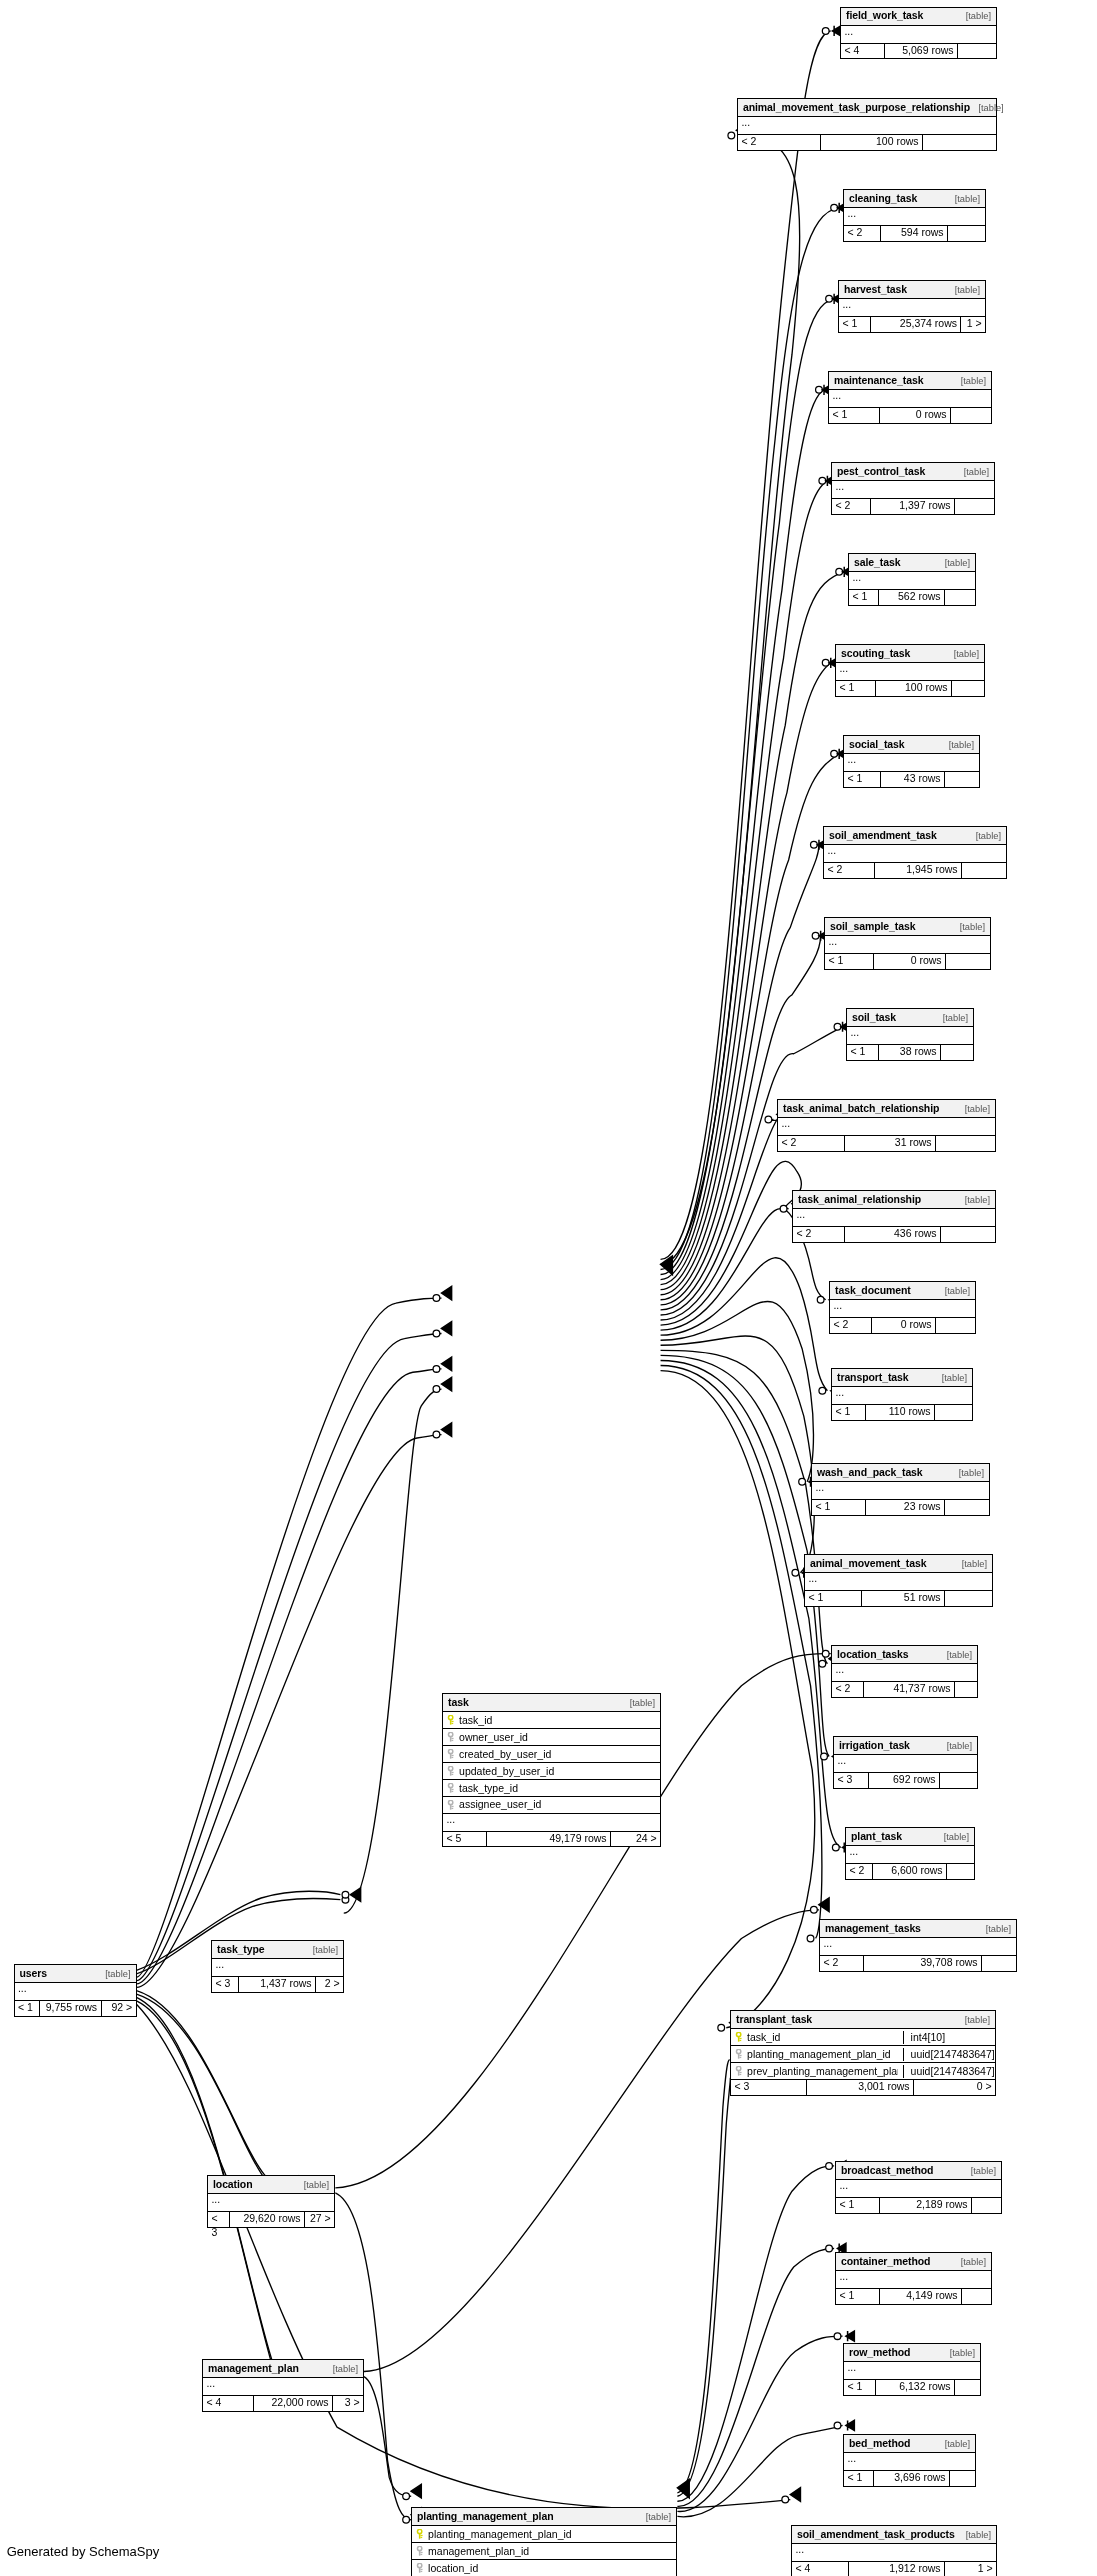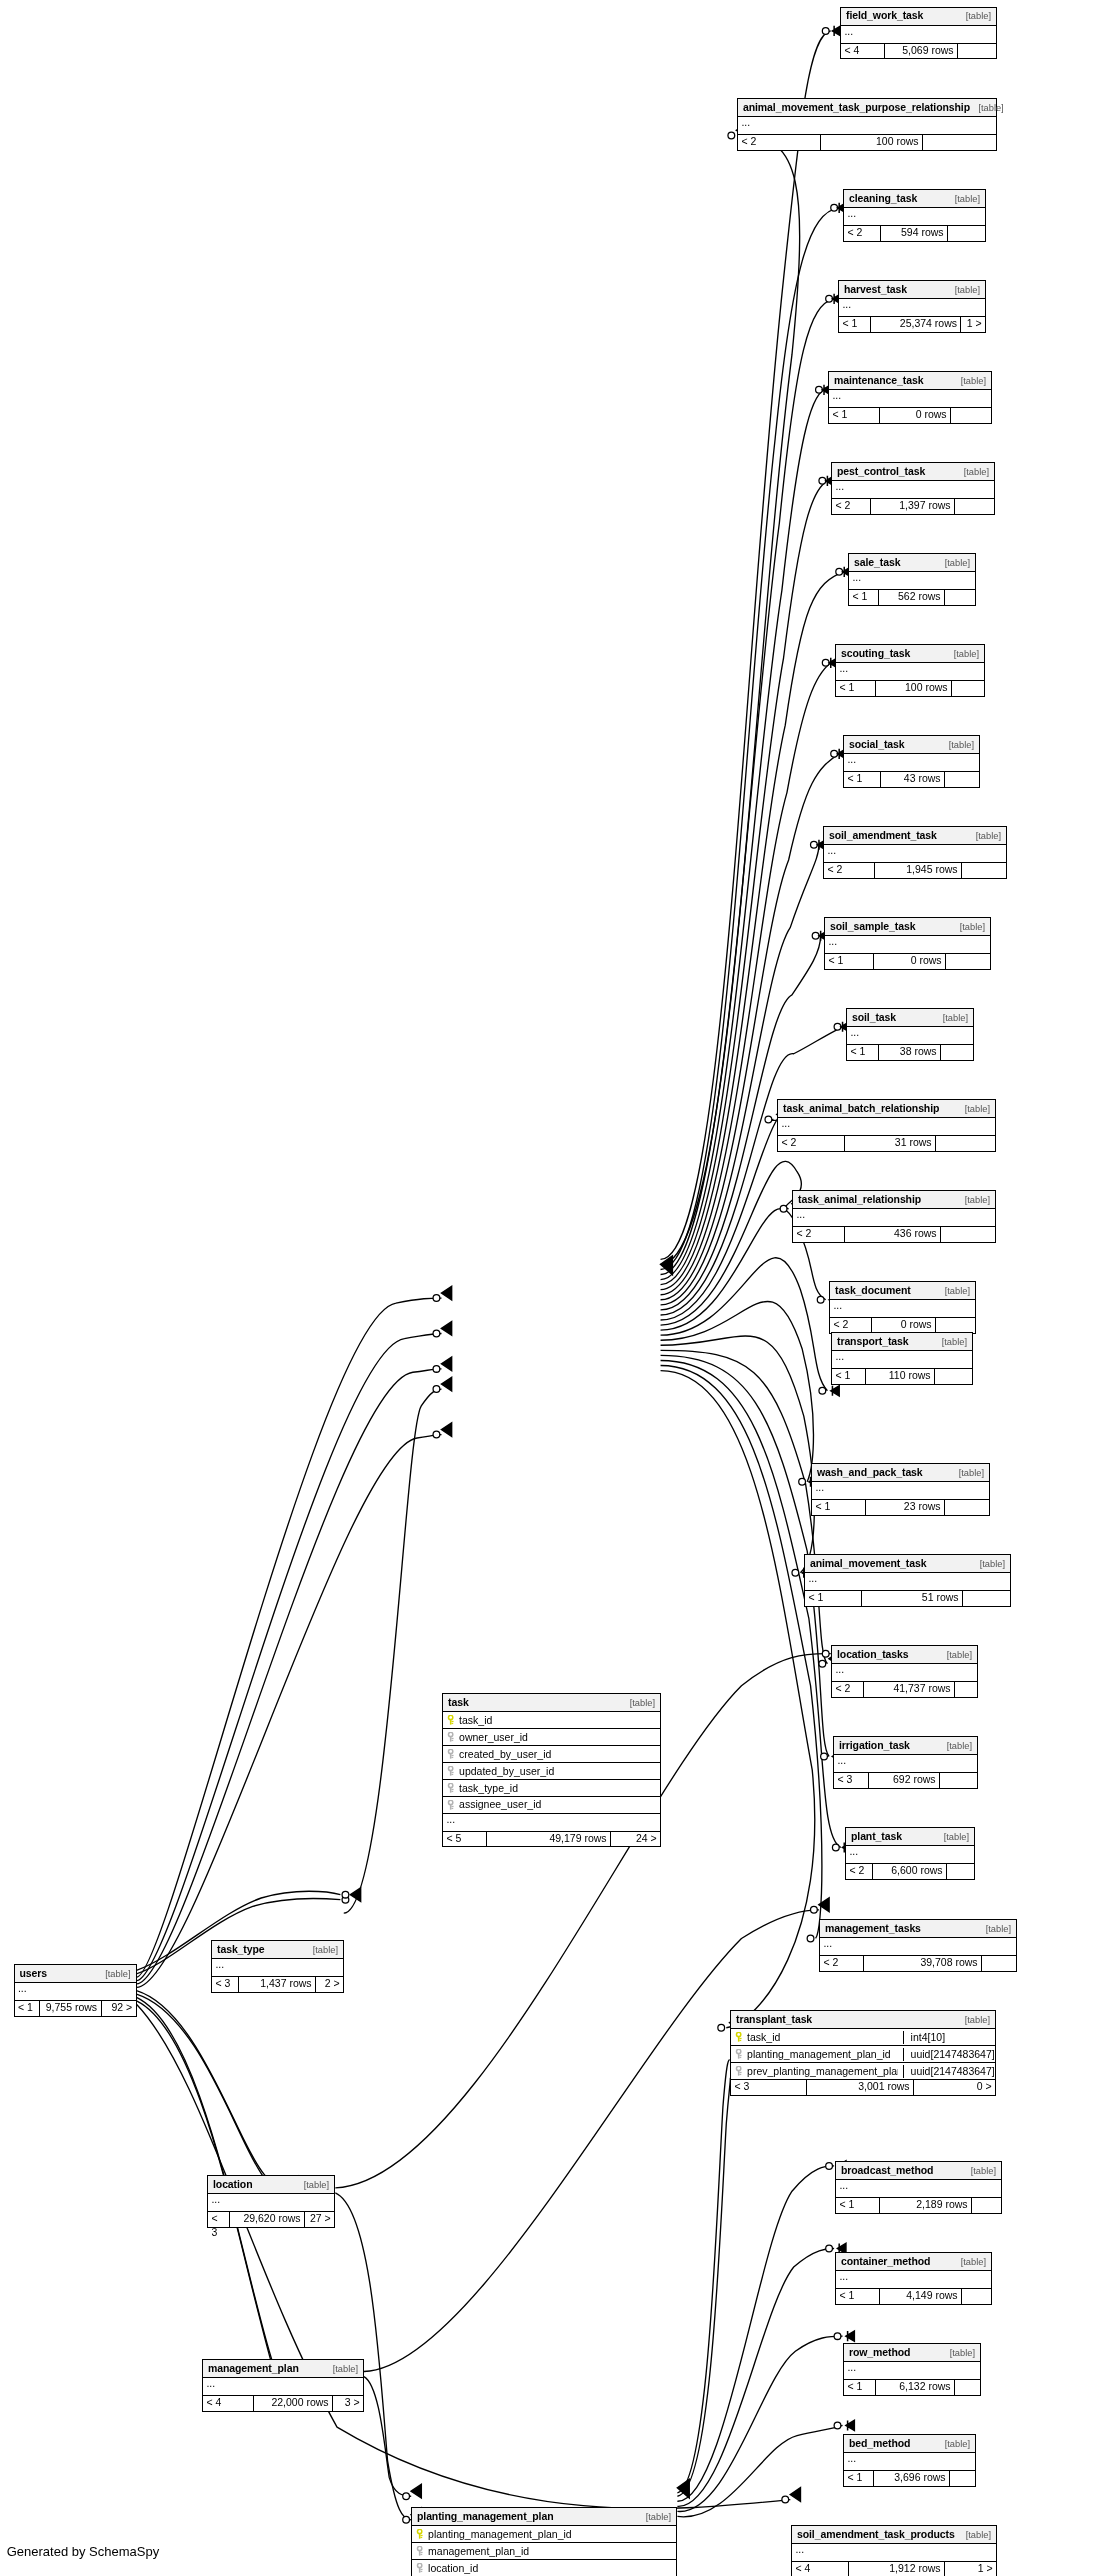--- a/index.html
+++ b/index.html
@@ -470,21 +470,21 @@
           <span class="tname">task_document</span>
           <span class="ttype">[table]</span>
         </div>
         <div class="ellipsis-row">...</div>
         <div class="footer-row">
           <div class="fl" style="width: 42px;">&lt; 2</div>
           <div class="fm">0 rows</div>
           <div class="fr" style="width: 39px;"></div>
         </div>
       </div>
-      <div class="node" style="left: 831px; top: 1332px; width: 142px;">
+      <div class="node" style="left: 831px; top: 1368px; width: 142px;">
         <div class="node-title">
           <span class="tname">transport_task</span>
           <span class="ttype">[table]</span>
         </div>
         <div class="ellipsis-row">...</div>
         <div class="footer-row">
           <div class="fl" style="width: 34px;">&lt; 1</div>
           <div class="fm">110 rows</div>
           <div class="fr" style="width: 37px;"></div>
         </div>
@@ -494,21 +494,21 @@
           <span class="tname">wash_and_pack_task</span>
           <span class="ttype">[table]</span>
         </div>
         <div class="ellipsis-row">...</div>
         <div class="footer-row">
           <div class="fl" style="width: 54px;">&lt; 1</div>
           <div class="fm">23 rows</div>
           <div class="fr" style="width: 44px;"></div>
         </div>
       </div>
-      <div class="node" style="left: 804px; top: 1554px; width: 207px;">
+      <div class="node" style="left: 804px; top: 1554px; width: 189px;">
         <div class="node-title">
           <span class="tname">animal_movement_task</span>
           <span class="ttype">[table]</span>
         </div>
         <div class="ellipsis-row">...</div>
         <div class="footer-row">
           <div class="fl" style="width: 57px;">&lt; 1</div>
           <div class="fm">51 rows</div>
           <div class="fr" style="width: 47px;"></div>
         </div>

